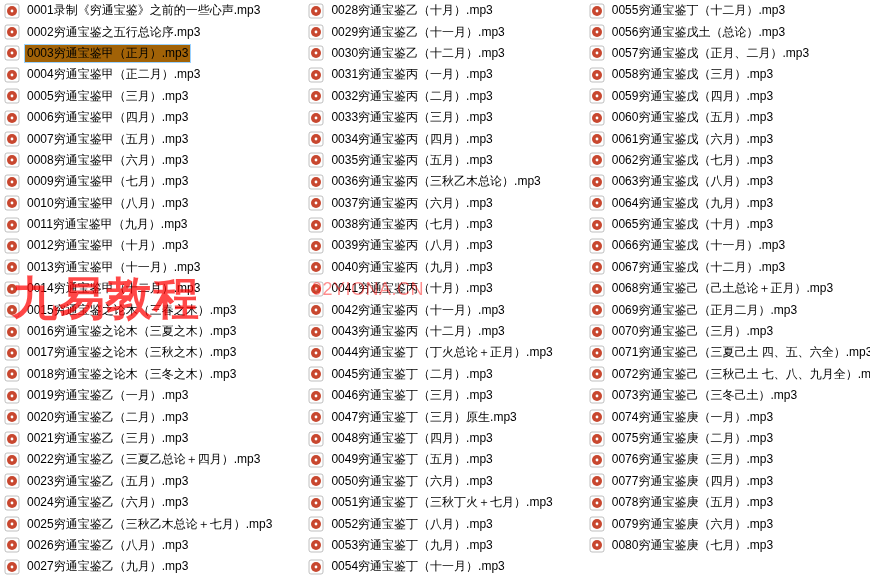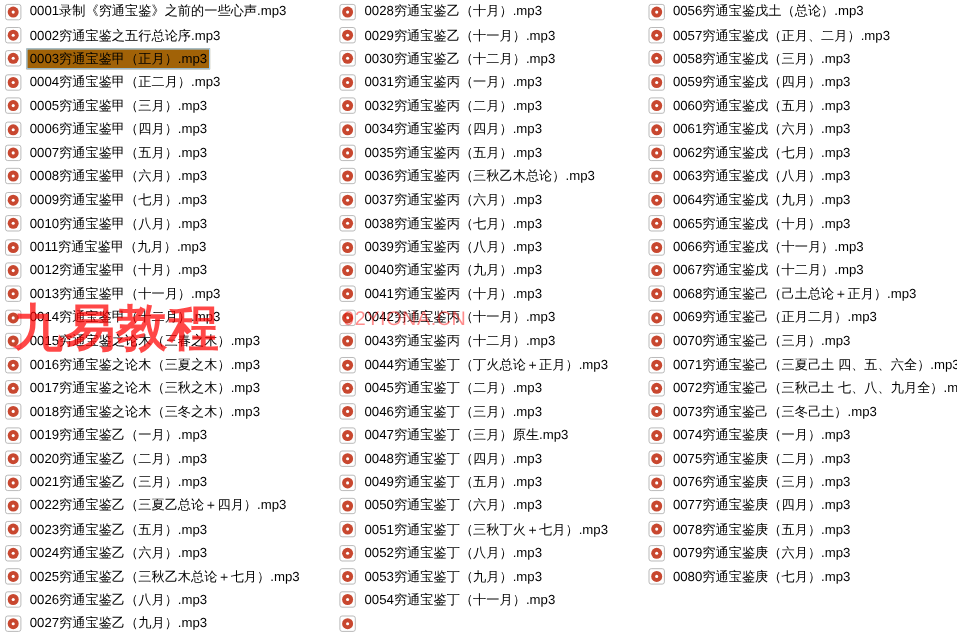--- a/index.html
+++ b/index.html
@@ -332,20 +332,28 @@
         <circle cx="8" cy="8" r="1.4" fill="#ffffff"></circle>
       </svg>
       <span class="file-name">0032穷通宝鉴丙（二月）.mp3</span>
     </div>
     <div class="file-item">
       <svg viewBox="0 0 16 16" class="file-icon">
         <rect x="1" y="1" width="14" height="14" rx="2" fill="#fefefe" stroke="#b0b0b0" stroke-width="0.8"></rect>
         <circle cx="8" cy="8" r="5" fill="#c8472f"></circle>
         <circle cx="8" cy="8" r="1.4" fill="#ffffff"></circle>
       </svg>
+      <span class="file-name">0033穷通宝鉴丙（三月）.mp3</span>
+    </div>
+    <div class="file-item">
+      <svg viewBox="0 0 16 16" class="file-icon">
+        <rect x="1" y="1" width="14" height="14" rx="2" fill="#fefefe" stroke="#b0b0b0" stroke-width="0.8"></rect>
+        <circle cx="8" cy="8" r="5" fill="#c8472f"></circle>
+        <circle cx="8" cy="8" r="1.4" fill="#ffffff"></circle>
+      </svg>
       <span class="file-name">0034穷通宝鉴丙（四月）.mp3</span>
     </div>
     <div class="file-item">
       <svg viewBox="0 0 16 16" class="file-icon">
         <rect x="1" y="1" width="14" height="14" rx="2" fill="#fefefe" stroke="#b0b0b0" stroke-width="0.8"></rect>
         <circle cx="8" cy="8" r="5" fill="#c8472f"></circle>
         <circle cx="8" cy="8" r="1.4" fill="#ffffff"></circle>
       </svg>
       <span class="file-name">0035穷通宝鉴丙（五月）.mp3</span>
     </div>
@@ -500,20 +508,21 @@
         <circle cx="8" cy="8" r="1.4" fill="#ffffff"></circle>
       </svg>
       <span class="file-name">0054穷通宝鉴丁（十一月）.mp3</span>
     </div>
     <div class="file-item">
       <svg viewBox="0 0 16 16" class="file-icon">
         <rect x="1" y="1" width="14" height="14" rx="2" fill="#fefefe" stroke="#b0b0b0" stroke-width="0.8"></rect>
         <circle cx="8" cy="8" r="5" fill="#c8472f"></circle>
         <circle cx="8" cy="8" r="1.4" fill="#ffffff"></circle>
       </svg>
+      <span class="file-name">0055穷通宝鉴丁（十二月）.mp3</span>
     </div>
     <div class="file-item">
       <svg viewBox="0 0 16 16" class="file-icon">
         <rect x="1" y="1" width="14" height="14" rx="2" fill="#fefefe" stroke="#b0b0b0" stroke-width="0.8"></rect>
         <circle cx="8" cy="8" r="5" fill="#c8472f"></circle>
         <circle cx="8" cy="8" r="1.4" fill="#ffffff"></circle>
       </svg>
       <span class="file-name">0056穷通宝鉴戊土（总论）.mp3</span>
     </div>
     <div class="file-item">

